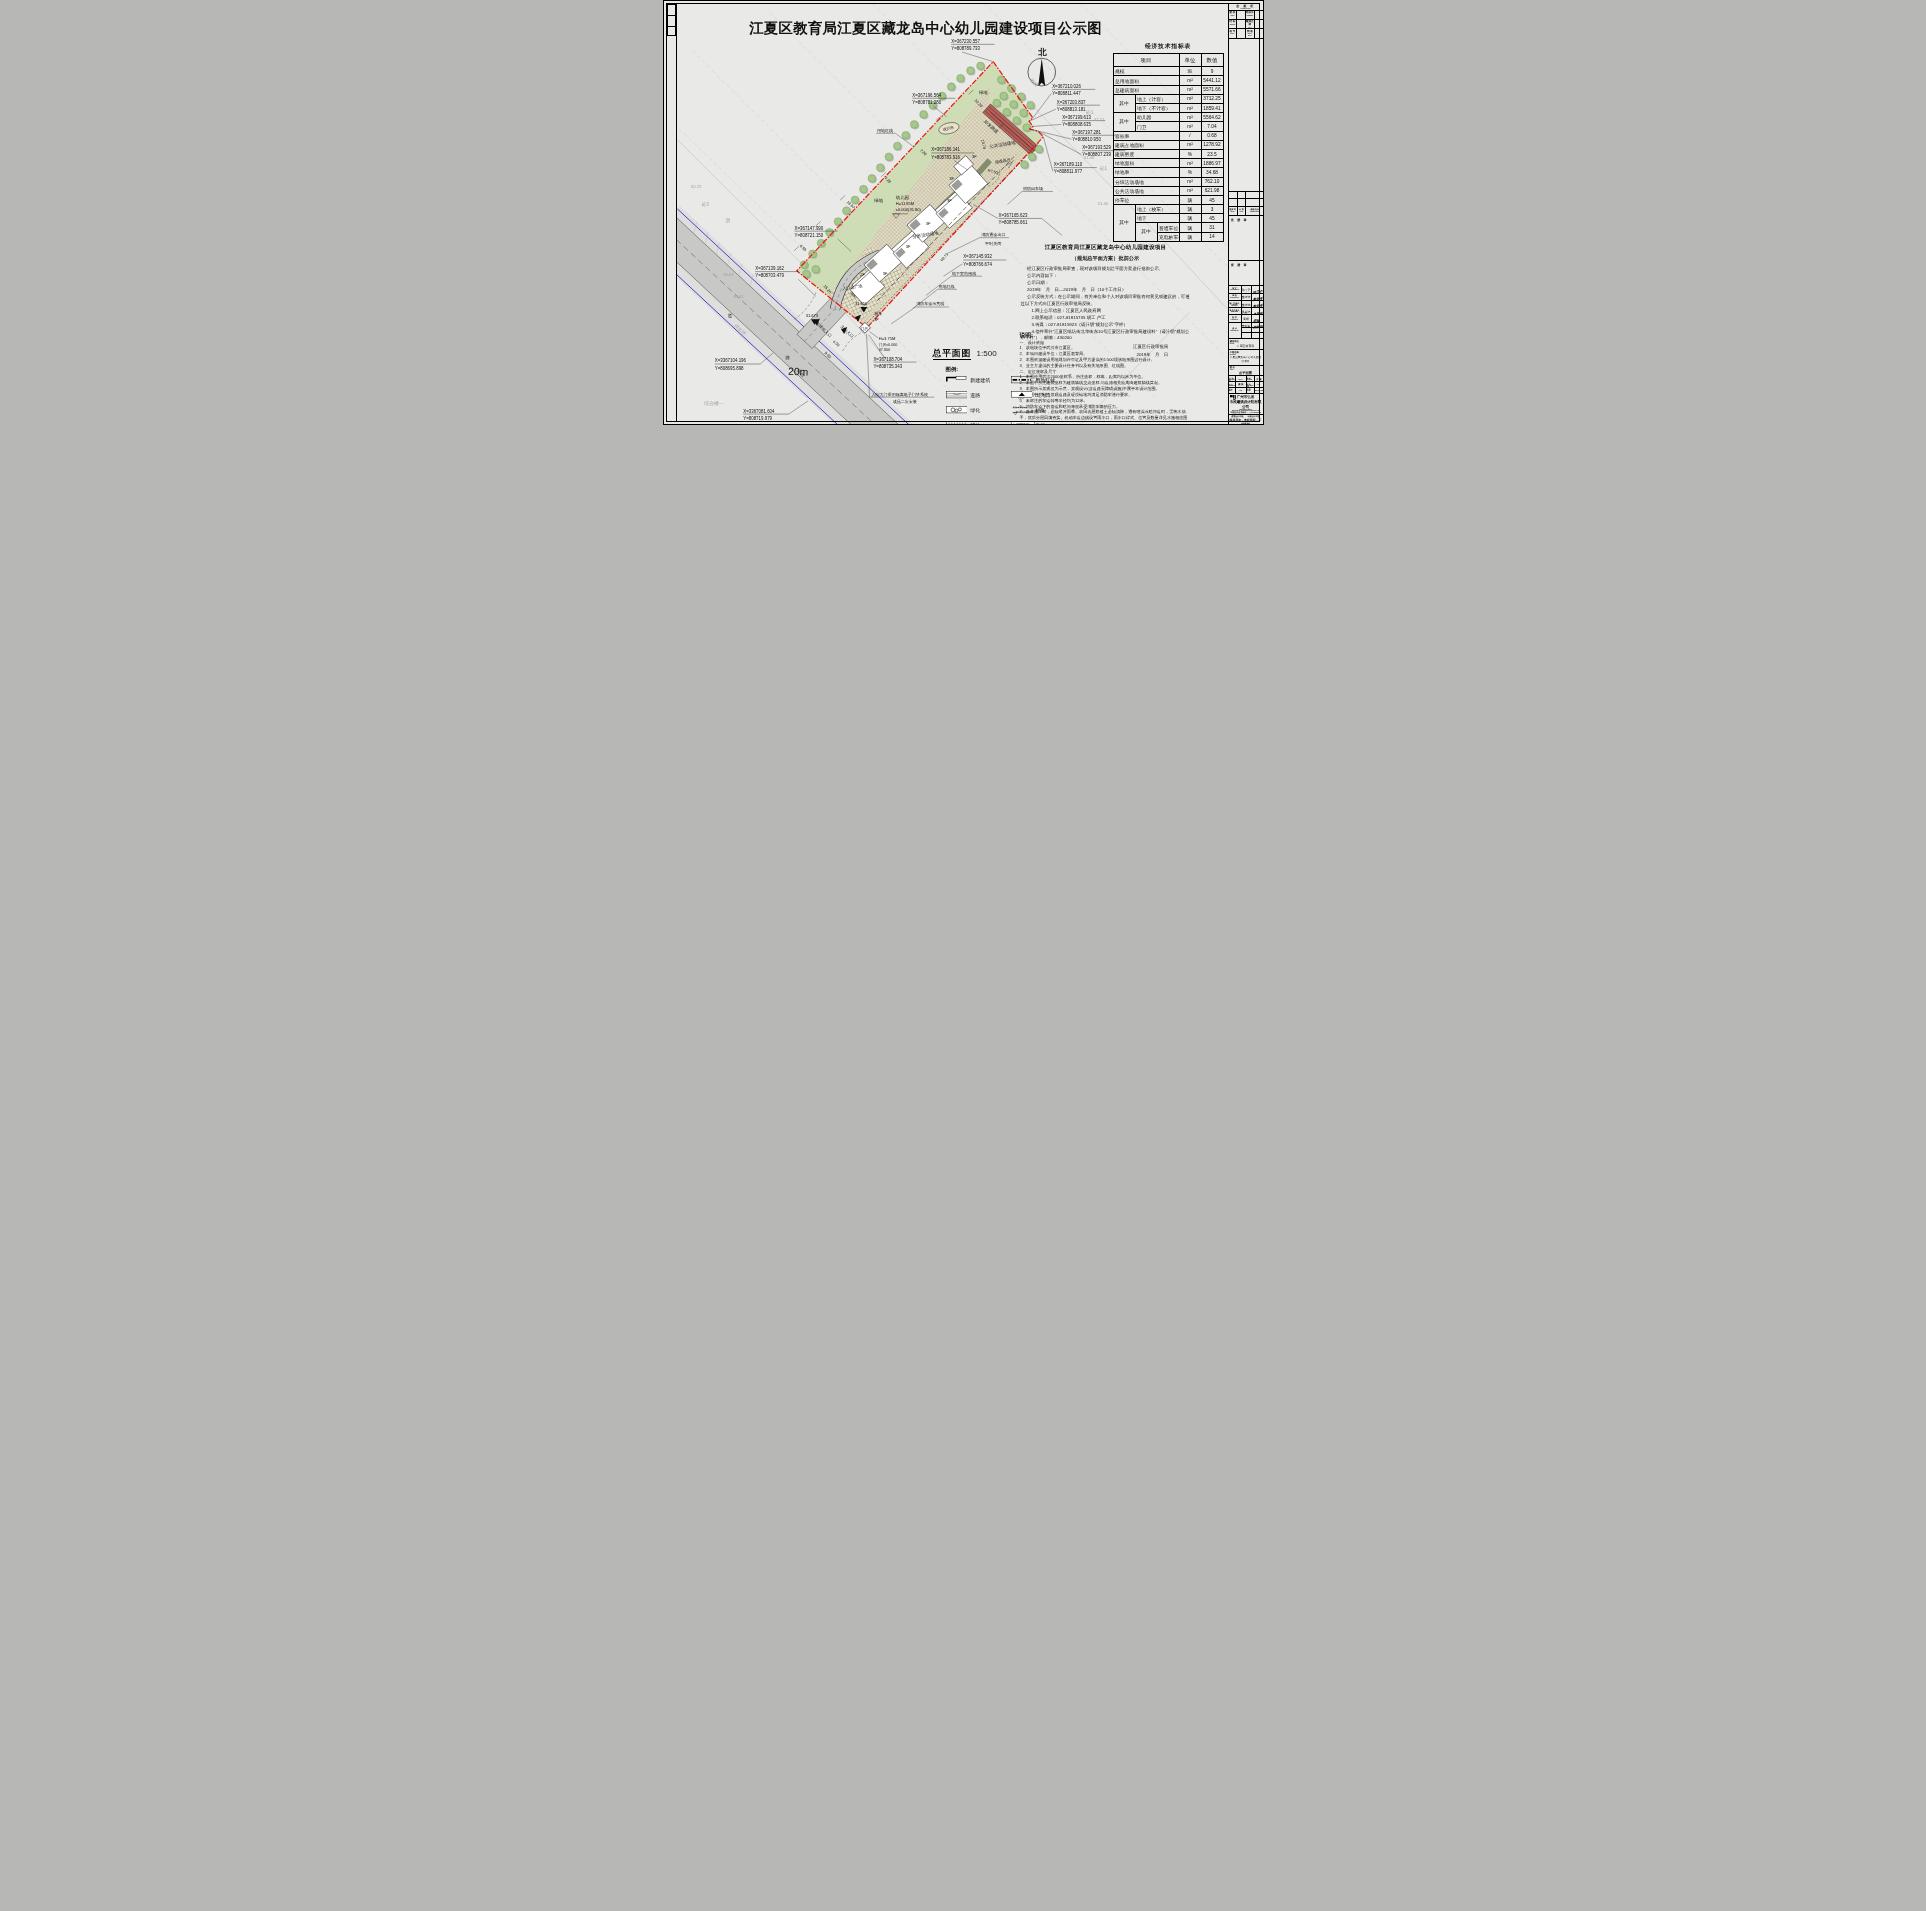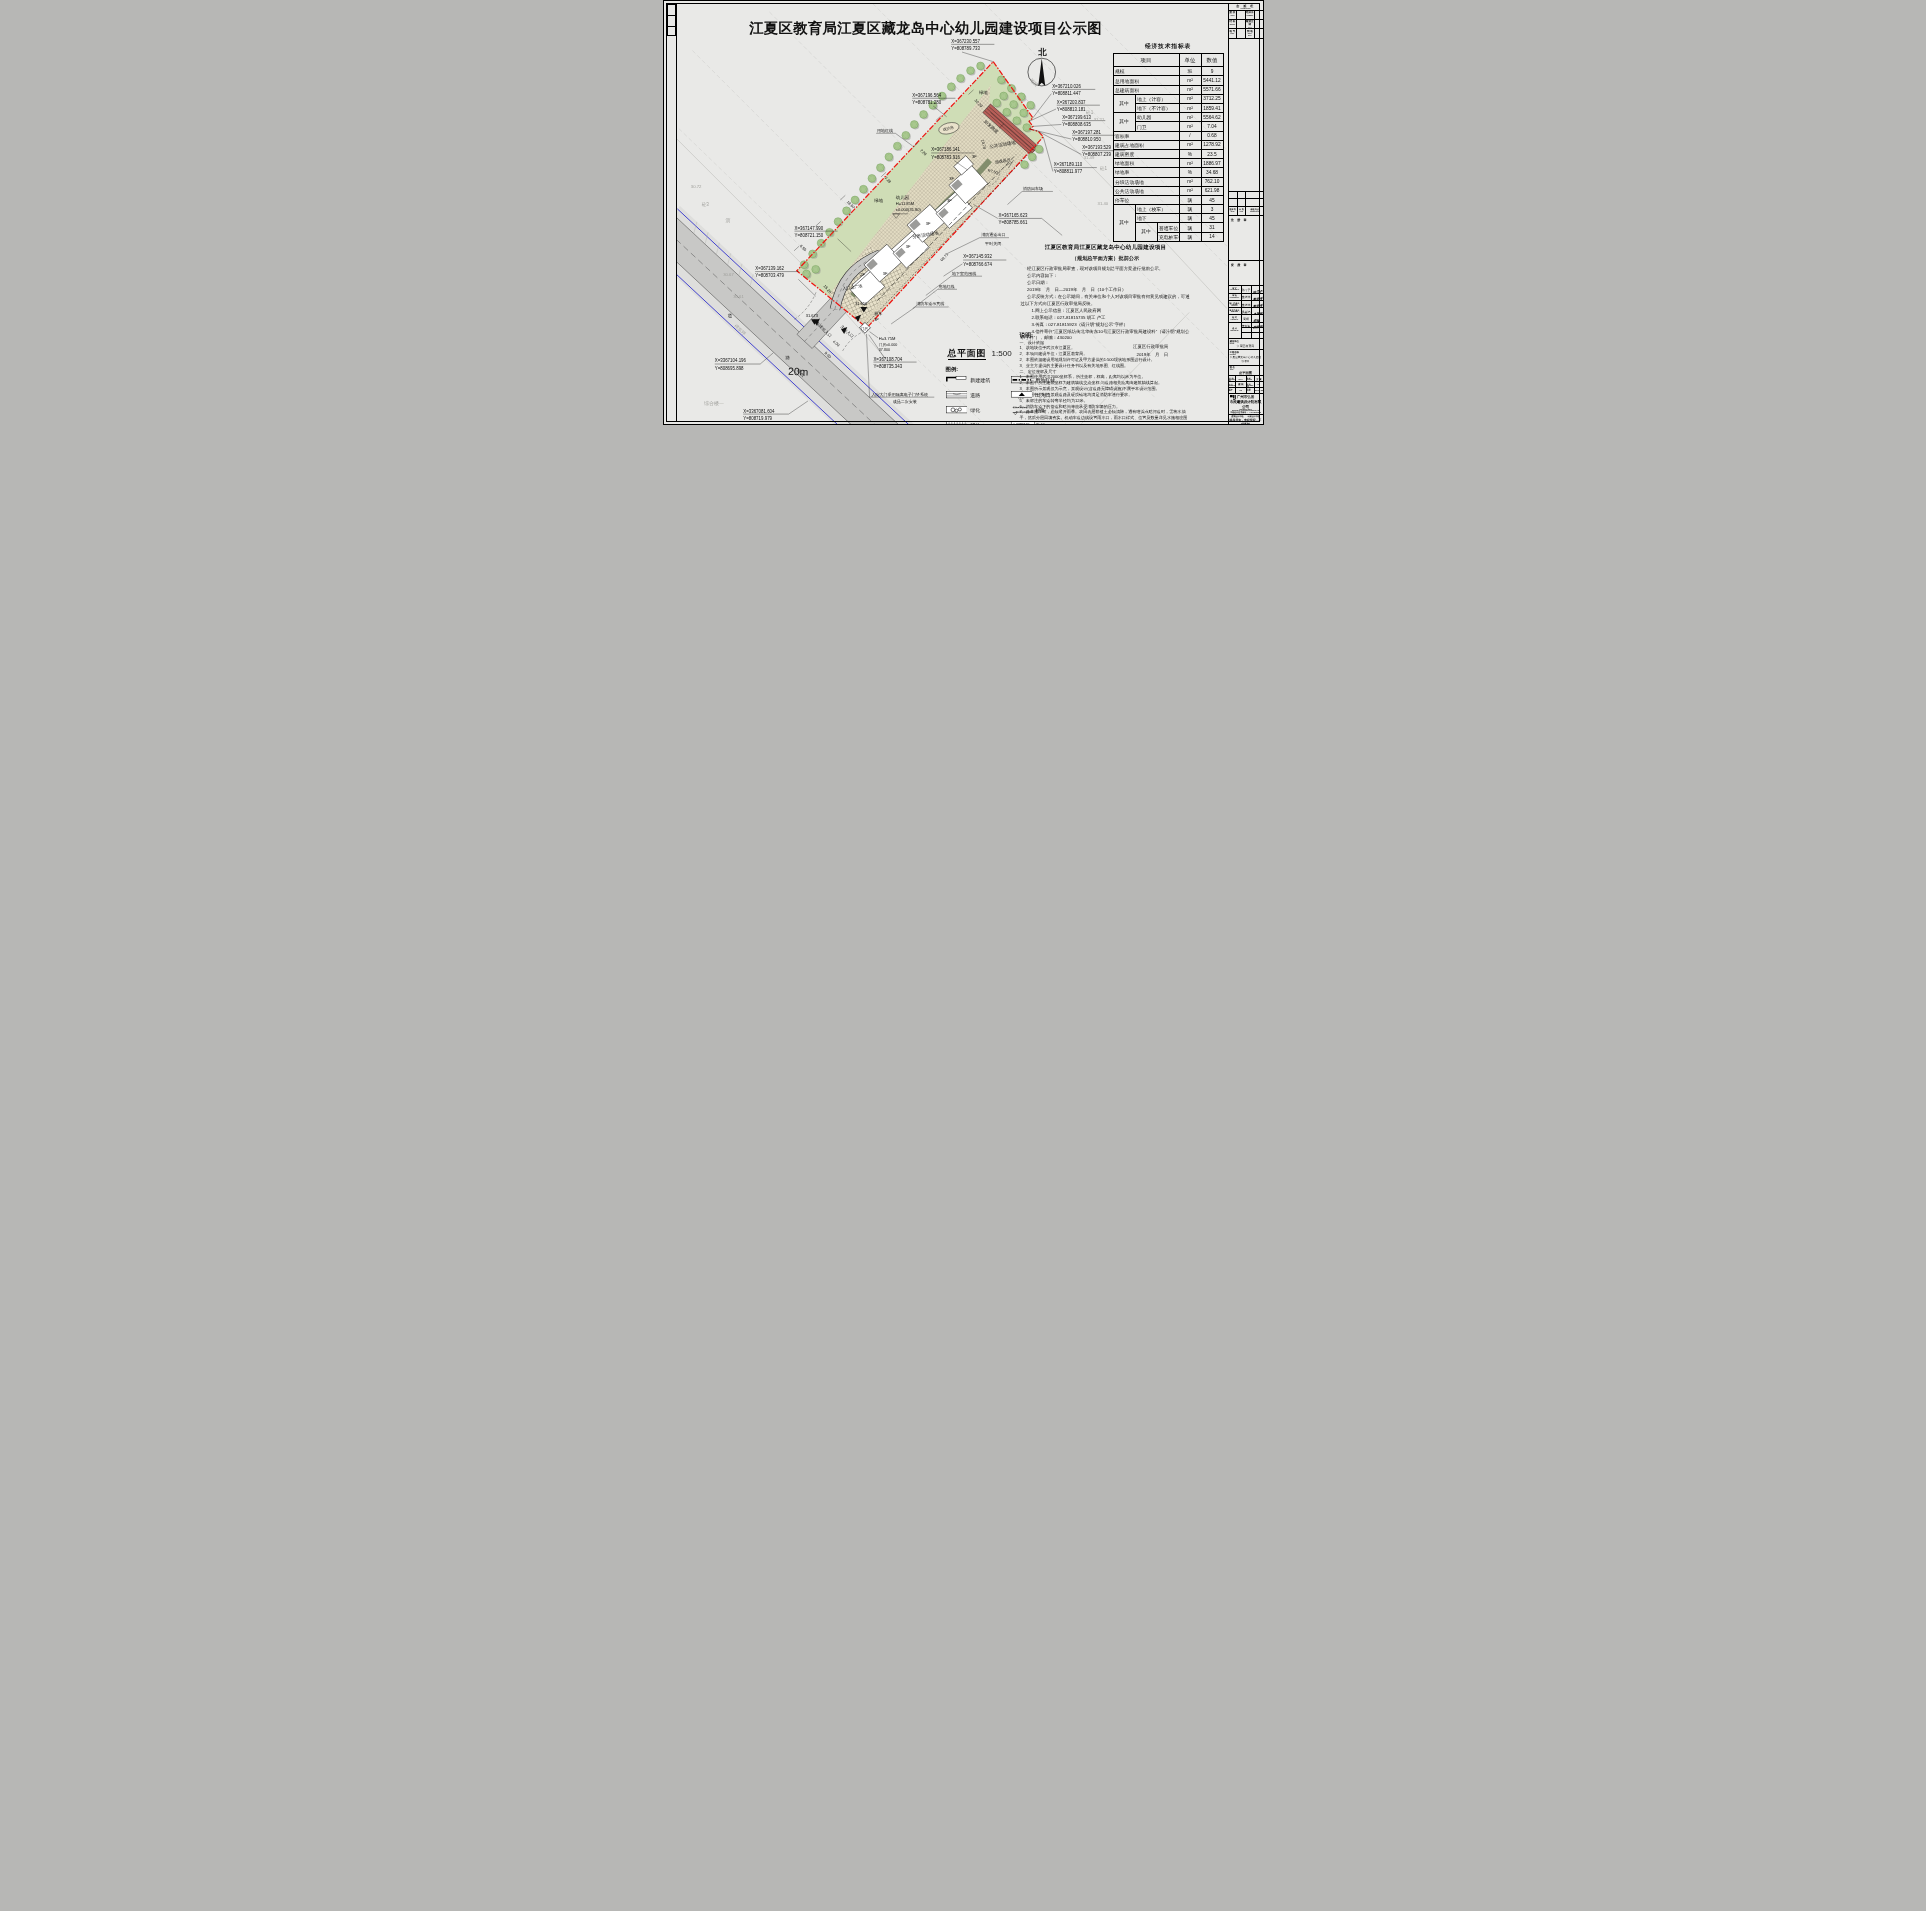--- a/index.html
+++ b/index.html
@@ -28,21 +28,21 @@
   .notice{position:absolute;left:357px;top:242px;width:170px;font-size:4.4px;line-height:1.5;}
   .notice .h{font-size:5.6px;font-weight:700;text-align:center;letter-spacing:0.2px;}
   .notice .h2{font-size:5.2px;font-weight:700;text-align:center;margin-top:3.9px;margin-bottom:3.1px;}
   .notice p{margin:0.4px 0;text-indent:1.5em;}
   .notice p.noind{text-indent:2.5em;}
   .notice .sign{text-align:right;padding-right:22.3px;text-indent:0;font-size:4.4px;margin-top:1.5px;}
   .notes{position:absolute;left:356px;top:330px;width:173px;font-size:4.1px;line-height:1.42;}
   .notes .h{font-size:5.8px;font-weight:700;margin-bottom:0.4px;}
   .notes p{margin:0;}
   
-  .ptitle{position:absolute;left:284px;top:346px;font-size:0;}
+  .ptitle{position:absolute;left:269px;top:346px;font-size:0;}
   .ptitle .a{font-size:8.9px;font-weight:700;border-bottom:1.2px solid #000;padding-bottom:0.8px;letter-spacing:0.8px;}
   .ptitle .b{font-size:8px;margin-left:5.4px;color:#222;}
   .legend{position:absolute;left:282px;top:365px;width:127px;font-size:5px;}
   .legend .lt{font-size:5.4px;font-weight:700;margin-bottom:2.3px;}
   .lgrid{display:grid;grid-template-columns:65px 62px;grid-row-gap:5px;}
   .litem{display:flex;align-items:center;gap:3.1px;height:10px;}
   .licon{width:21.6px;height:7.7px;flex:0 0 21.6px;position:relative;}
   
   .tb{position:absolute;left:564px;top:3.1px;width:35px;height:420px;border-left:1px solid #000;font-family:"Liberation Sans",sans-serif;}
   .tb .sec{border-bottom:0.6px solid #000;position:relative;}

